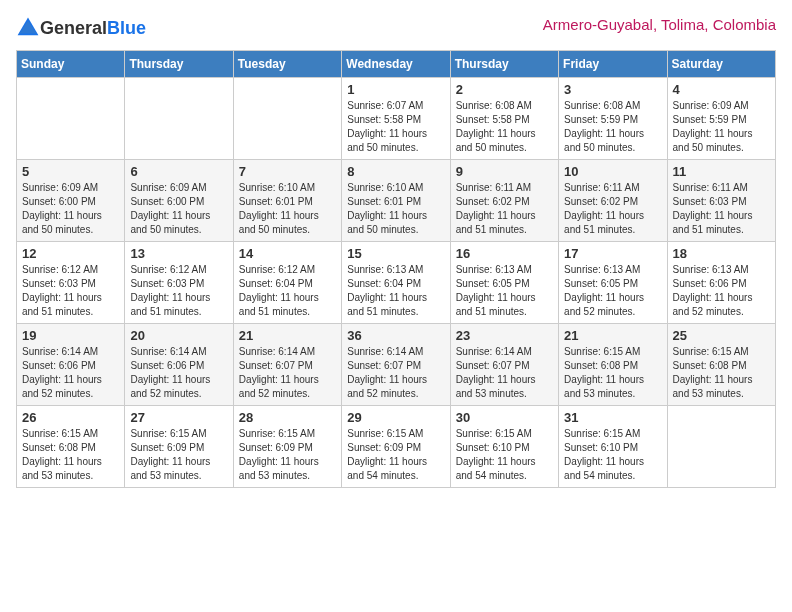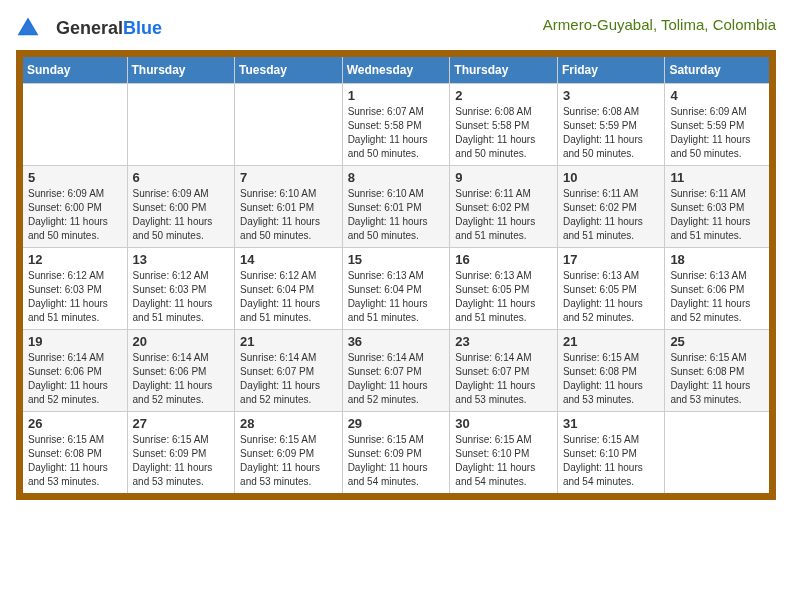--- a/index.html
+++ b/index.html
@@ -12,21 +12,21 @@
     }
     .header {
       display: flex;
       justify-content: space-between;
       align-items: flex-start;
       margin-bottom: 10px;
     }
     .logo {
       display: flex;
       align-items: center;
-      gap: 16px;
+      gap: 0;
     }
     .logo-text-general {
       font-size: 18px;
       font-weight: bold;
       color: #333;
     }
     .logo-text-blue {
       font-size: 18px;
       font-weight: bold;
       color: #1a73e8;
@@ -38,26 +38,26 @@
     .title-block {
       text-align: right;
     }
     .month-title {
       font-size: 32px;
       font-weight: bold;
       color: #333;
     }
     .location-title {
       font-size: 15px;
-      color: #4d7c0f;
+      color: #be185d;
     }
     .calendar {
       width: 100%;
       border-collapse: collapse;
-      border: 7px solid #a16207;
+      border: 1px solid #a16207;
     }
     .calendar th {
       background-color: #3d7ebf;
       color: #fff;
       font-size: 12px;
       font-weight: bold;
       padding: 6px 4px;
       text-align: left;
       border: 1px solid #ccc;
     }

